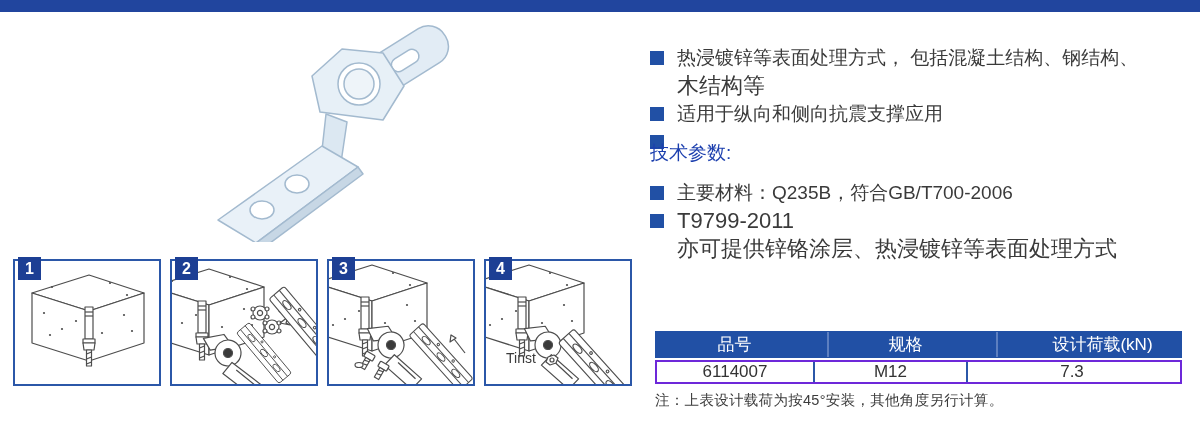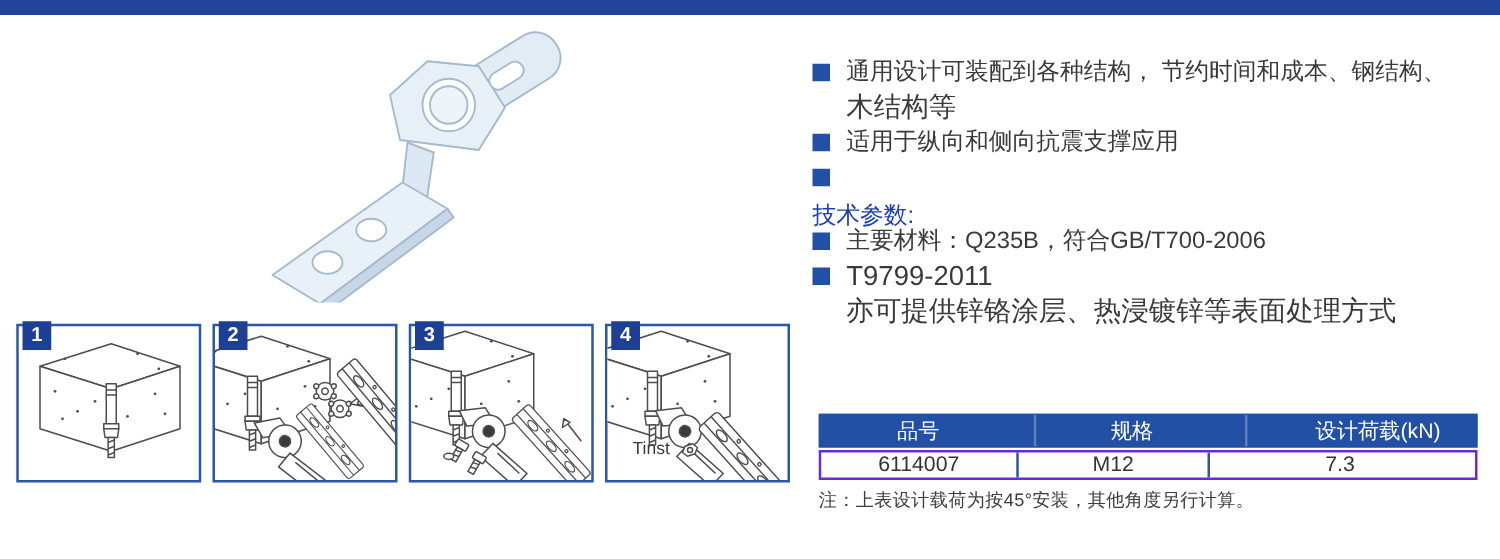--- a/index.html
+++ b/index.html
@@ -32,21 +32,21 @@
     background: #1d3f94; color: #fff;
     font-size: 16px; font-weight: bold;
     display: flex; align-items: center; justify-content: center;
     z-index: 2;
   }
   .panel svg { position:absolute; left:0; top:0; }
   
   .rightcol { position: absolute; left: 650px; top: 0; width: 548px; height: 447px; }
   .features { position: absolute; top: 44px; left: 0; width: 548px; }
   .tech-heading {
-    position: absolute; top: 160px; left: 0;
+    position: absolute; top: 140px; left: 0;
     font-size: 19px; line-height: 26px; color: #1c3fae;
   }
   .tech-items { position: absolute; top: 179px; left: 0; width: 548px; }
   .b-item { position: relative; padding-left: 27px; font-size: 19px; line-height: 28px; color: #3a3a3a; }
   .b-item .sq {
     position: absolute; left: 0; top: 7px;
     width: 14px; height: 14px; background: #2150a5;
   }
   .b-cont { padding-left: 27px; font-size: 22px; line-height: 28px; color: #3a3a3a; }
   
@@ -226,21 +226,21 @@
     </svg>
   </div>
 
 </div>
 
 <div class="rightcol">
 
   <div class="features">
     <div class="b-item">
       <span class="sq"></span>
-      <span>通用设计可装配到各种结构， 节约时间和成本、钢结构、</span>
+      <span>热浸镀锌等表面处理方式， 包括混凝土结构、钢结构、</span>
     </div>
     <div class="b-cont">木结构等</div>
     <div class="b-item">
       <span class="sq"></span>
       <span>适用于纵向和侧向抗震支撑应用</span>
     </div>
     <div class="b-item">
       <span class="sq"></span>
     </div>
   </div>

